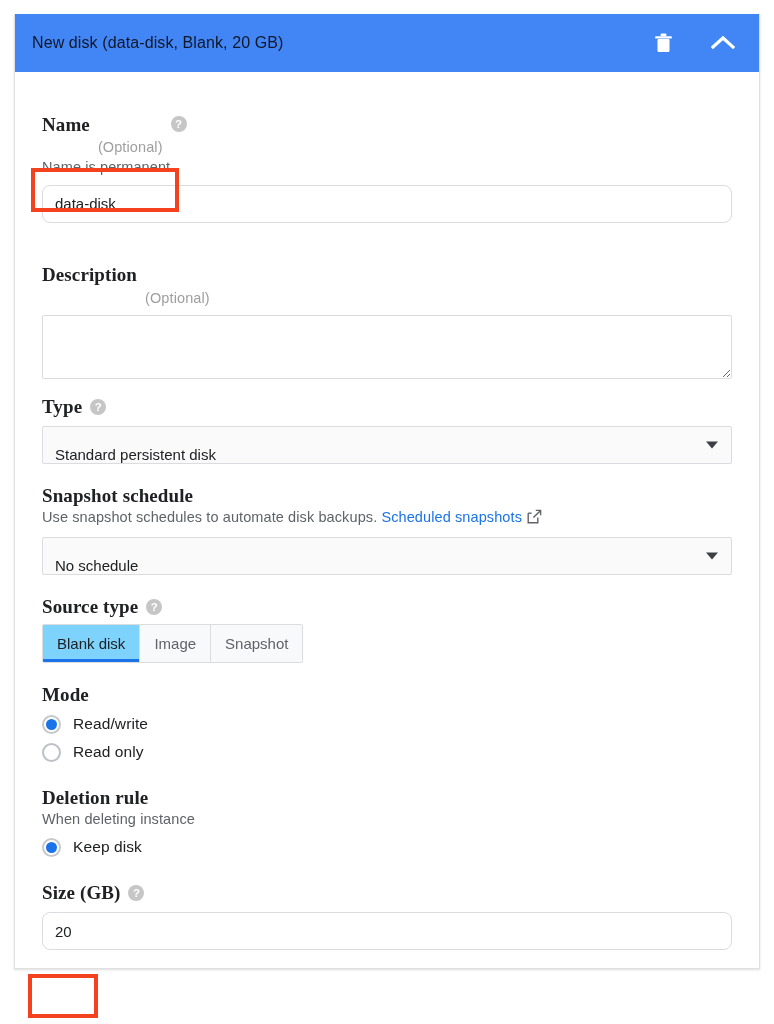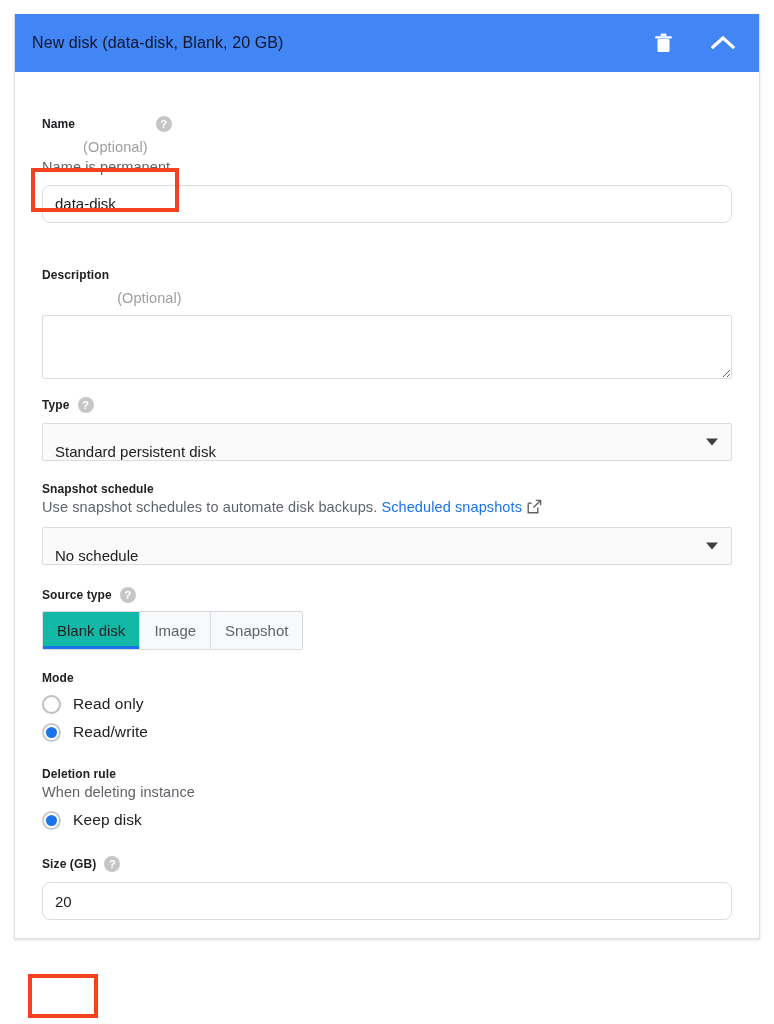--- a/index.html
+++ b/index.html
@@ -71,24 +71,25 @@
   
   .field { margin-bottom: 0; }
 
   .label-row {
     display: flex;
     align-items: center;
     gap: 8px;
     line-height: 1;
   }
   .label-strong {
-    font-size: 12px;
+    font-size: 19px;
     font-weight: bold;
     color: #202124;
     letter-spacing: .1px;
+    font-family: Liberation Serif, serif;
   }
   .label-optional {
     font-size: 14.5px;
     color: #9e9e9e;
     font-weight: normal;
     letter-spacing: .1px;
     margin-top: 46px;
   }
   .sublabel {
     font-size: 14.5px;
@@ -194,21 +195,21 @@
     line-height: 37px;
     font-size: 15px;
     color: #5f6368;
     background: #f8f9fa;
     border-right: 1px solid #dadce0;
     cursor: pointer;
     position: relative;
   }
   .seg-item:last-child { border-right: none; }
   .seg-item.active {
-    background: #14b8a6;
+    background: #7dd3fc;
     color: #202124;
   }
   .seg-item.active::after {
     content: "";
     position: absolute;
     left: 0; right: 0; bottom: 0;
     height: 3px;
     background: #1a73e8;
   }
 
@@ -370,26 +371,26 @@
       </div>
 
       <div class="gap-22"></div>
 
       <div class="field">
         <div class="label-row">
           <span class="label-strong">Mode</span>
         </div>
         <div class="gap-6"></div>
         <div class="radio-row">
+          <span class="radio checked"></span>
+          <span class="radio-label">Read/write</span>
+        </div>
+        <div class="radio-row">
           <span class="radio"></span>
           <span class="radio-label">Read only</span>
-        </div>
-        <div class="radio-row">
-          <span class="radio checked"></span>
-          <span class="radio-label">Read/write</span>
         </div>
       </div>
 
       <div class="gap-22"></div>
 
       <div class="field">
         <div class="label-row">
           <span class="label-strong">Deletion rule</span>
         </div>
         <div class="sublabel">When deleting instance</div>

